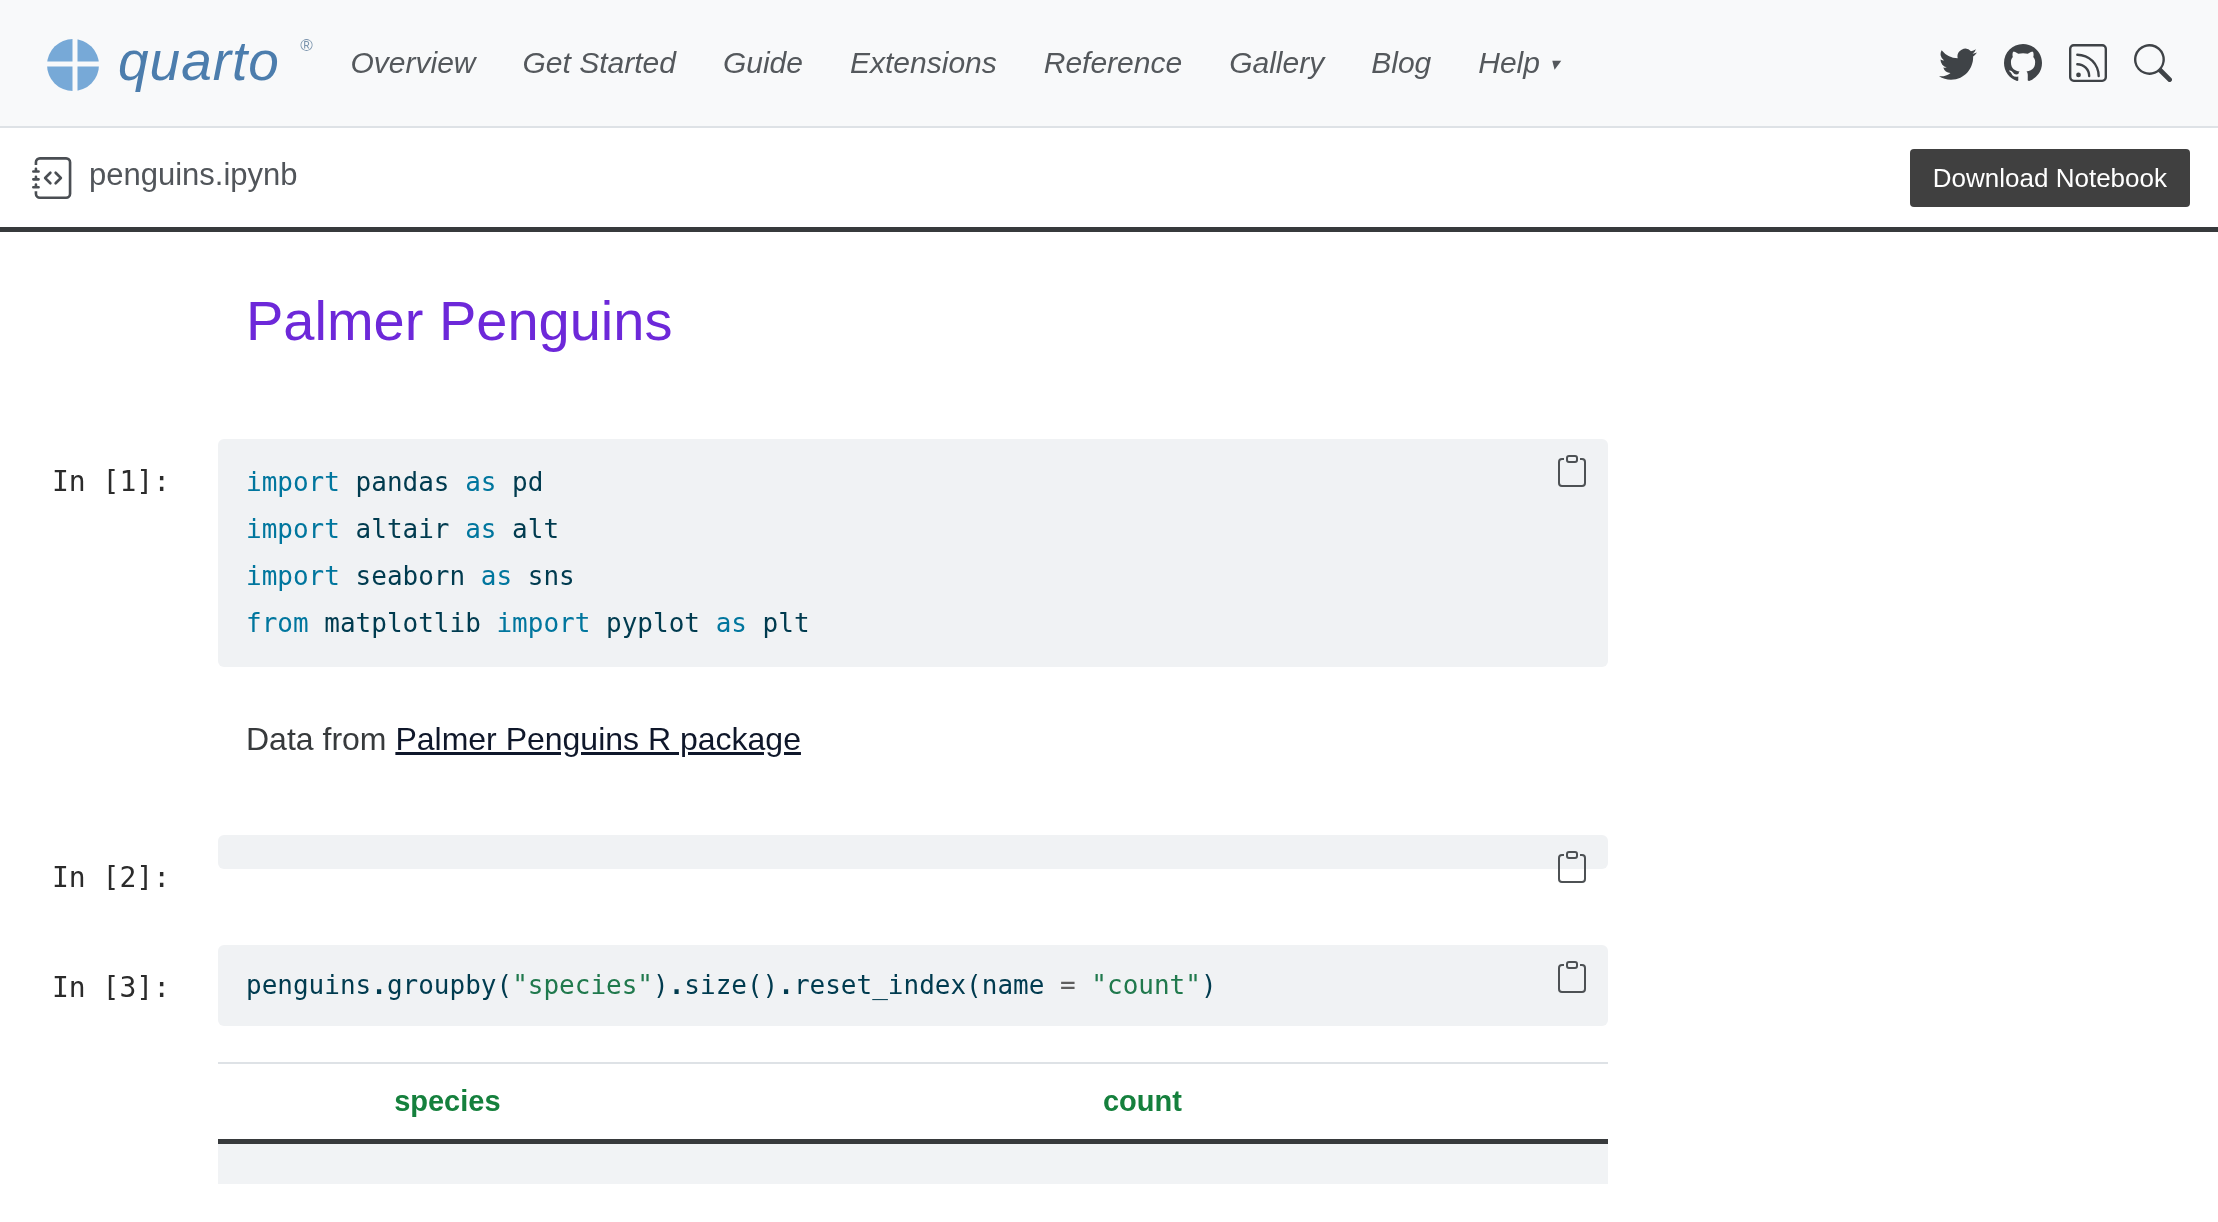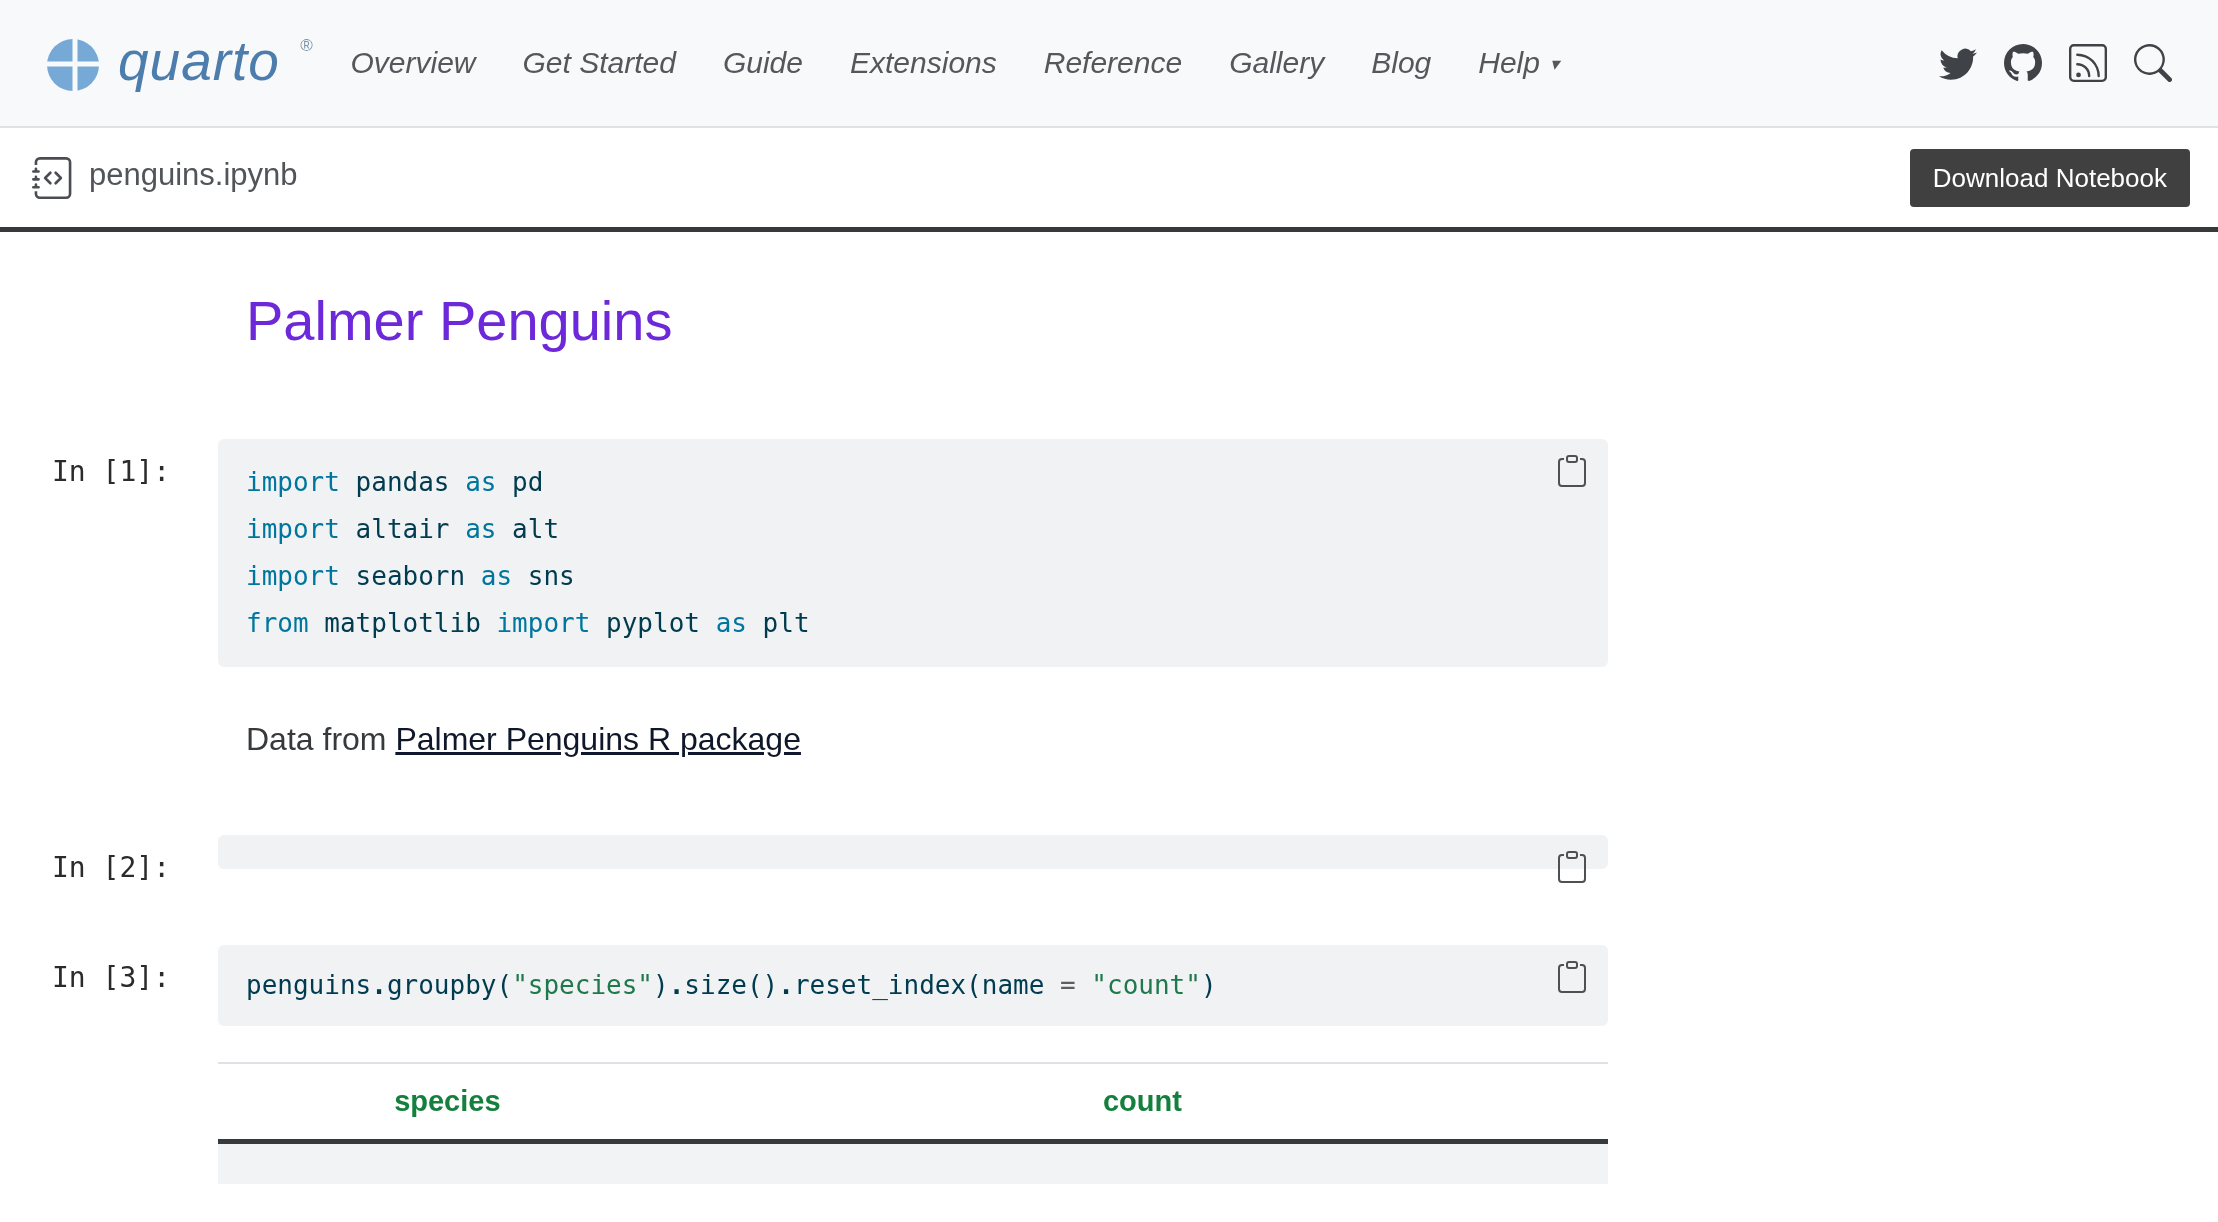--- a/index.html
+++ b/index.html
@@ -63,21 +63,21 @@
   .page-title {
     font-size:56px; line-height:1.05; font-weight:400;
     color:#6d28d9;
     margin:60px 0 0 28px;
   }
   .cell { position:relative; }
   .cell-1 { margin-top:88px; }
   .cell-2 { margin-top:76px; }
   .cell-3 { margin-top:76px; }
   .cell-label {
-    position:absolute; left:-166px; top:16px;
+    position:absolute; left:-166px; top:26px;
     font-family:"DejaVu Sans Mono", monospace;
     font-size:28px; color:#2b2b2b; white-space:pre;
   }
   .cell-box {
     background:#f0f2f4;
     border-radius:6px;
     padding:20px 70px 20px 28px;
     position:relative;
   }
   .cell-box.single { padding-top:17px; padding-bottom:17px; }

